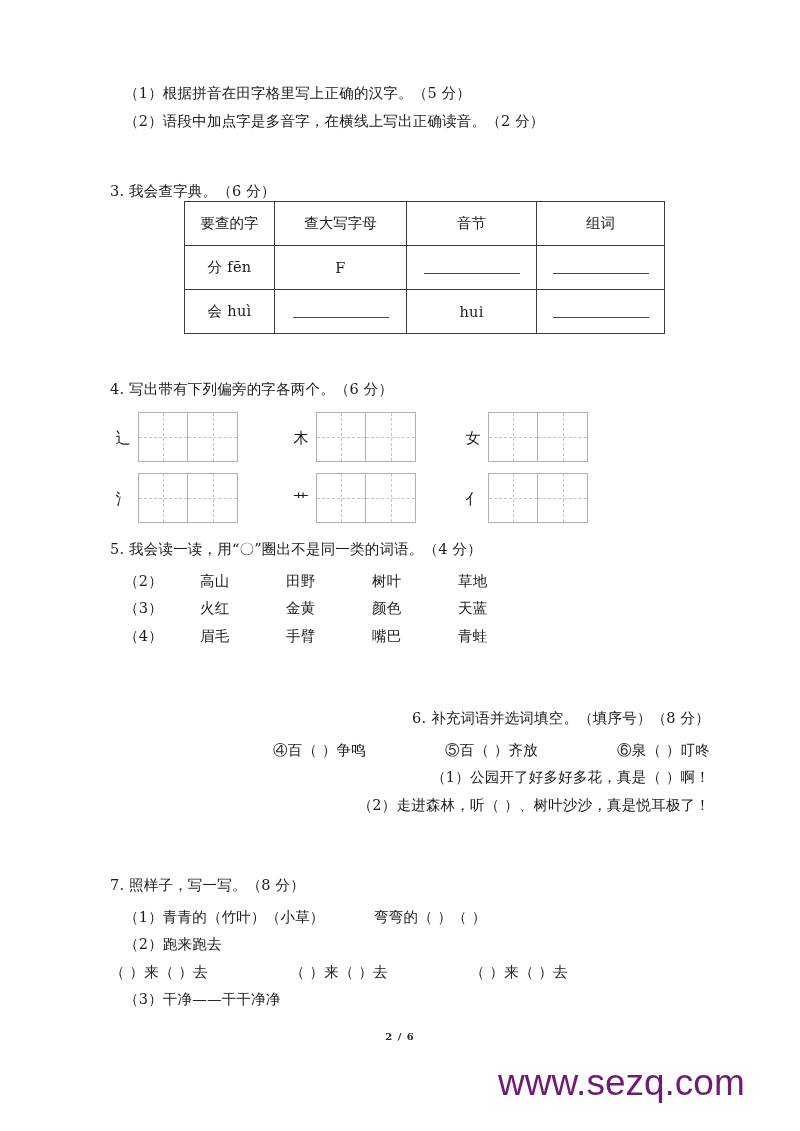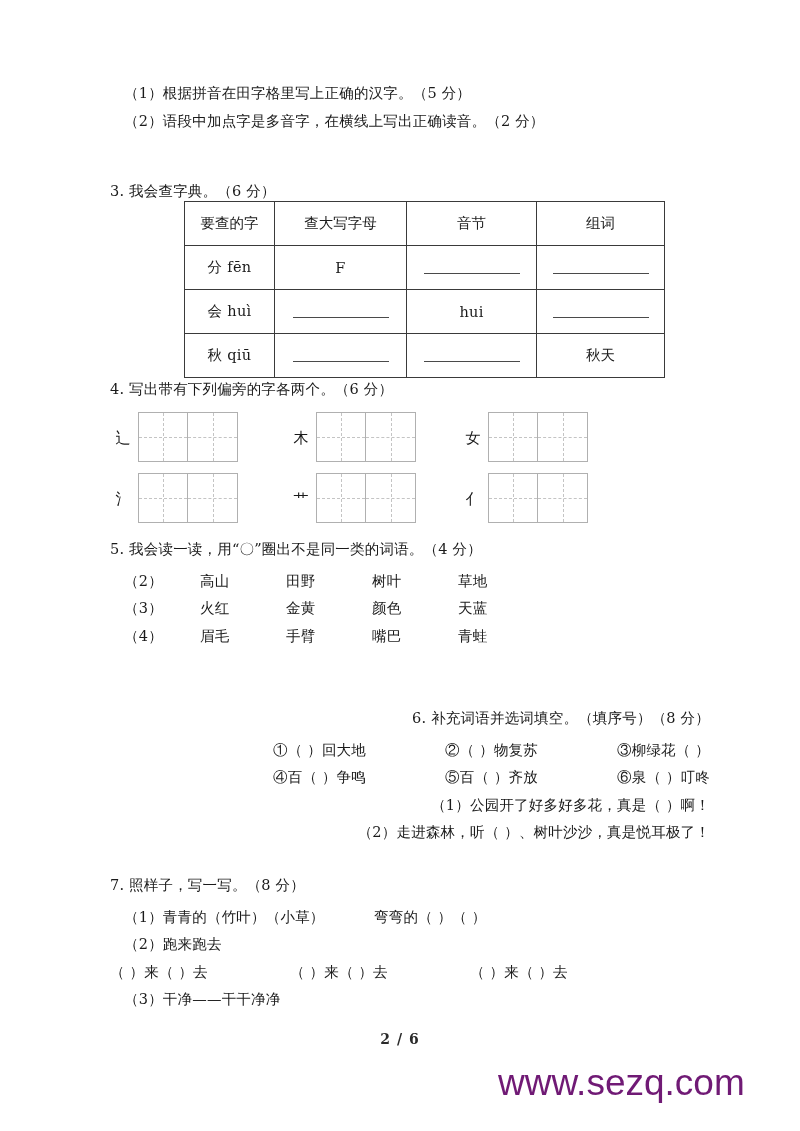--- a/index.html
+++ b/index.html
@@ -161,21 +161,21 @@
 
   .q7row span.a { display: inline-block; width: 180px; }
 
   
   .pagenum {
     position: absolute;
     left: 0;
     top: 1031px;
     width: 800px;
     text-align: center;
-    font-size: 14px;
+    font-size: 10px;
     font-weight: bold;
     font-family: "DejaVu Serif", "Liberation Serif", serif;
     color: #2a2a2a;
     letter-spacing: 1px;
   }
   .watermark {
     position: absolute;
     left: 498px;
     top: 1062px;
     font-family: "Liberation Sans", "DejaVu Sans", sans-serif;
@@ -219,26 +219,20 @@
           <td class="pin">F</td>
           <td><span class="blankline"></span></td>
           <td><span class="blankline"></span></td>
         </tr>
         <tr>
           <td class="pin">会 huì</td>
           <td><span class="blankline"></span></td>
           <td class="pin">hui</td>
           <td><span class="blankline"></span></td>
         </tr>
-        <tr>
-          <td class="pin">秋 qiū</td>
-          <td><span class="blankline"></span></td>
-          <td><span class="blankline"></span></td>
-          <td>秋天</td>
-        </tr>
       </tbody>
     </table>
   </div>
 
   <div class="blk" style="top:382px;">
     <div class="line q-head">4. 写出带有下列偏旁的字各两个。（6 分）</div>
   </div>
 
   <div class="grid-area">
 
@@ -309,23 +303,20 @@
       <span class="cols4">
         <span class="lead">（4）</span><span class="col">眉毛</span><span class="col">手臂</span><span class="col">嘴巴</span><span class="col">青蛙</span>
       </span>
     </div>
   </div>
 
   <div class="blk q6" style="top:711px;text-align:right;">
     <div class="line q-head">6. 补充词语并选词填空。（填序号）（8 分）</div>
     <div style="height:4px"></div>
     <div class="line">
-      <span class="item">①（      ）回大地</span><span class="item">②（      ）物复苏</span><span class="item">③柳绿花（      ）</span>
-    </div>
-    <div class="line">
       <span class="item">④百（      ）争鸣</span><span class="item">⑤百（      ）齐放</span><span class="item">⑥泉（      ）叮咚</span>
     </div>
     <div class="line indent1">（1）公园开了好多好多花，真是（                ）啊！</div>
     <div class="line indent1">（2）走进森林，听（                ）、树叶沙沙，真是悦耳极了！</div>
   </div>
 
   <div class="blk q7" style="top:878px;">
     <div class="line q-head">7. 照样子，写一写。（8 分）</div>
     <div style="height:4px"></div>
     <div class="line indent1 q7row">

